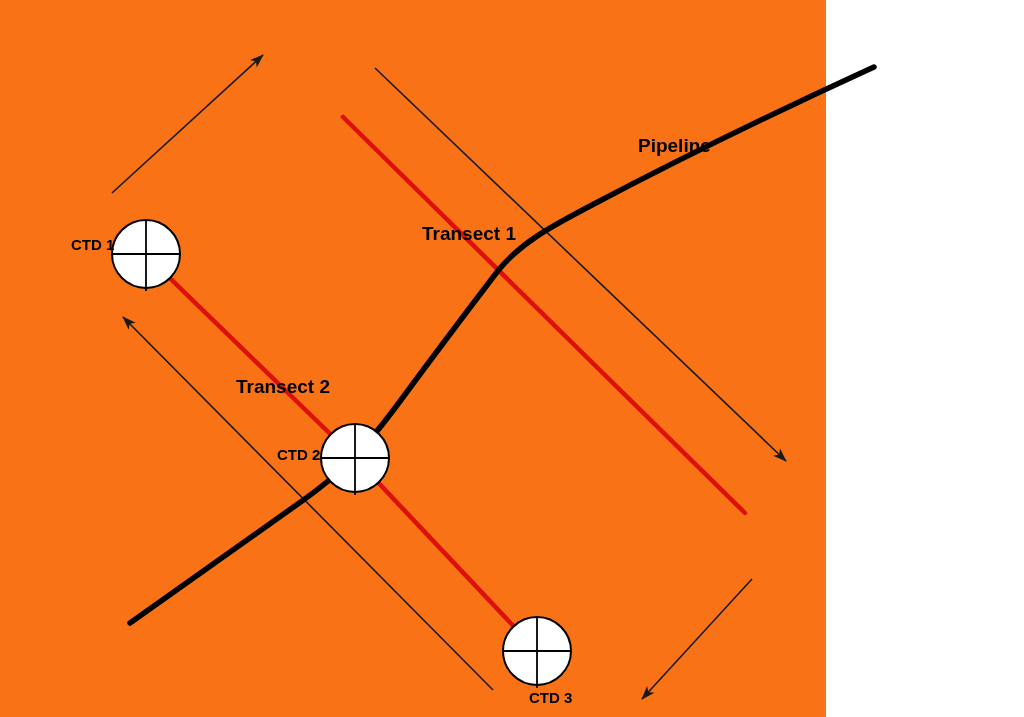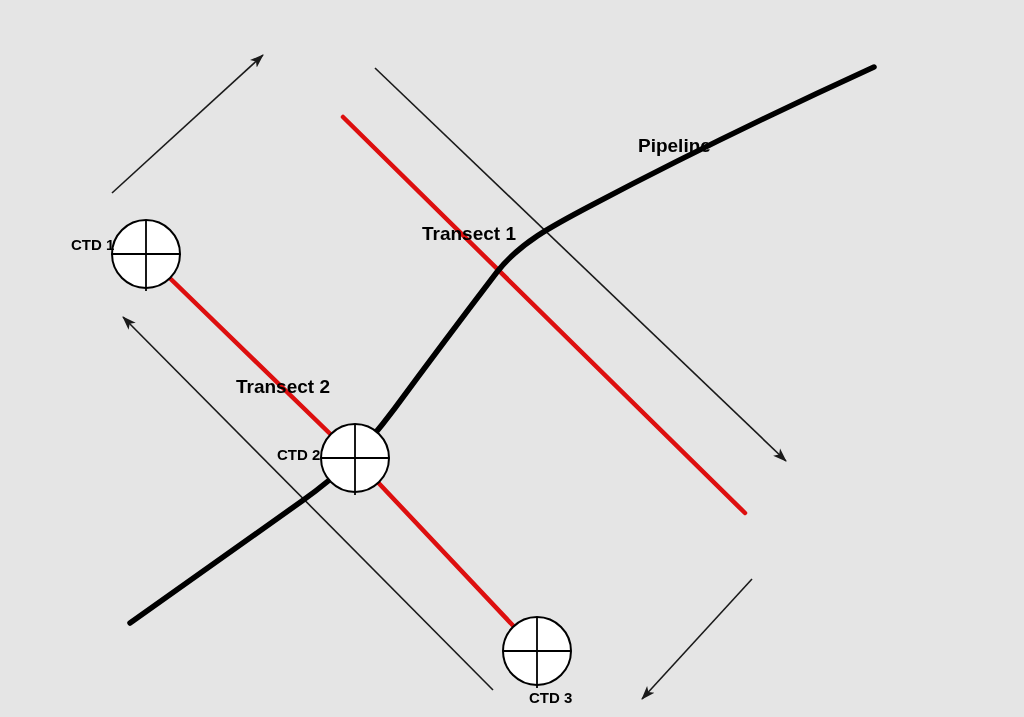--- a/index.html
+++ b/index.html
@@ -6,23 +6,23 @@
     margin: 0;
     padding: 0;
     background: #ffffff;
     width: 1024px;
     height: 717px;
     overflow: hidden;
     font-family: "Liberation Sans", sans-serif;
   }
   .diagram-wrap {
     position: relative;
-    width: 1024px;
+    width: 826px;
     height: 717px;
-    background: #e5e5e5;
+    background: #f97316;
   }
   svg text {
     font-family: "Liberation Sans", sans-serif;
     font-weight: bold;
     fill: #000000;
   }
   text.big-label { font-size: 19px; }
   text.small-label { font-size: 15px; }
 </style>
 </head>

